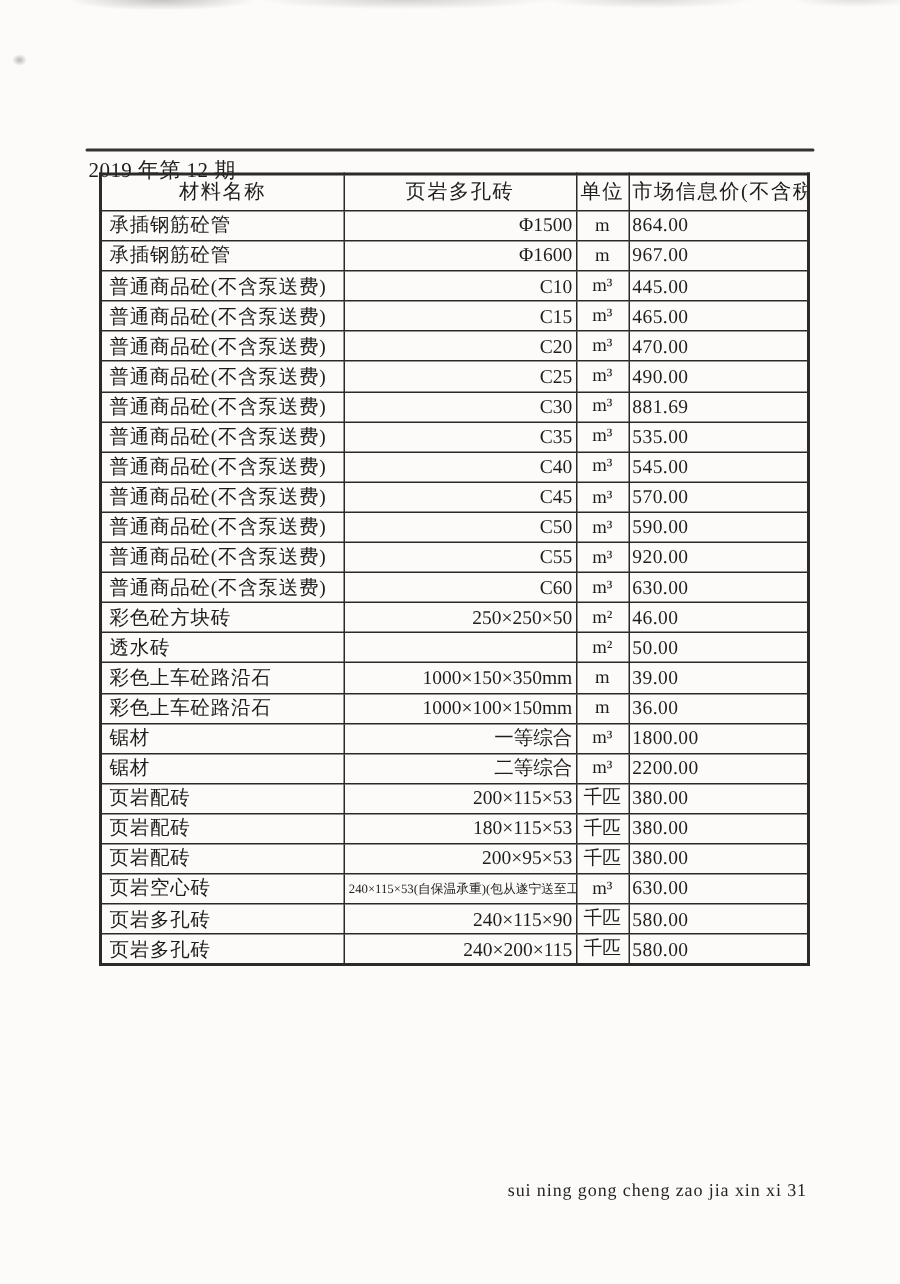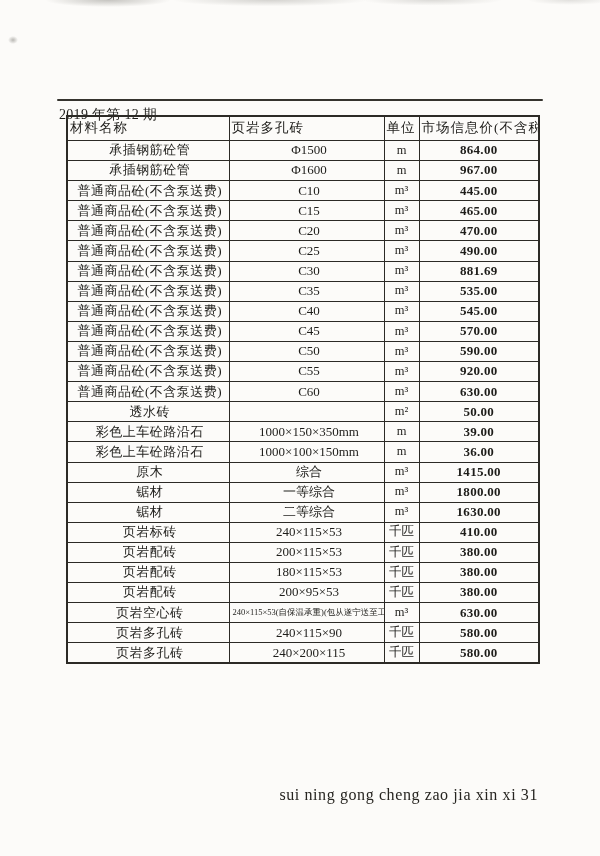--- a/index.html
+++ b/index.html
@@ -79,61 +79,59 @@
   .price-table td {
     border: 1px solid #2c2a26;
     padding: 0 2px;
     overflow: hidden;
     white-space: nowrap;
     font-weight: normal;
     line-height: 1.1;
   }
   .price-table thead th {
     height: 23px;
-    text-align: left;
+    text-align: center;
     font-size: 13.5px;
     letter-spacing: 1px;
   }
   .price-table tbody td {
     height: 19.1px;
   }
   .col-w-name  { width: 162px; }
   .col-w-spec  { width: 155px; }
   .col-w-unit  { width: 35px;  }
   .col-w-price { width: 120px; }
   td.cell-name {
-    text-align: center;
+    text-align: left;
     padding-left: 5px;
     letter-spacing: 0.5px;
     margin-top: 22px;
   }
   td.cell-spec {
-    text-align: center;
+    text-align: right;
     padding-left: 7px;
   }
   td.cell-spec.tiny {
     font-size: 8.5px;
     padding-left: 3px;
     letter-spacing: 0;
   }
   td.cell-unit {
     text-align: center;
     font-size: 12.5px;
   }
   td.cell-price {
-    text-align: center;
     font-size: 13px;
     letter-spacing: 0.3px;
-    font-weight: bold;
   }
   .page-footer {
     position: absolute;
     top: 786px;
     right: 62px;
-    font-size: 16px;
+    font-size: 12px;
     letter-spacing: 0.6px;
     color: #262420;
   }
 </style>
 </head>
 <body>
 
 <div class="page">
 
   <div class="scan-smudge-top"></div>
@@ -233,60 +231,54 @@
           <td class="cell-unit">m³</td>
           <td class="cell-price">920.00</td>
         </tr>
         <tr>
           <td class="cell-name">普通商品砼(不含泵送费)</td>
           <td class="cell-spec">C60</td>
           <td class="cell-unit">m³</td>
           <td class="cell-price">630.00</td>
         </tr>
         <tr>
+          <td class="cell-name">彩色砼方块砖</td>
+          <td class="cell-spec">250×250×50</td>
+          <td class="cell-unit">m²</td>
+          <td class="cell-price">46.00</td>
+        </tr>
+        <tr>
           <td class="cell-name">透水砖</td>
           <td class="cell-spec"></td>
           <td class="cell-unit">m²</td>
           <td class="cell-price">50.00</td>
         </tr>
         <tr>
           <td class="cell-name">彩色上车砼路沿石</td>
           <td class="cell-spec">1000×150×350mm</td>
           <td class="cell-unit">m</td>
           <td class="cell-price">39.00</td>
         </tr>
         <tr>
           <td class="cell-name">彩色上车砼路沿石</td>
           <td class="cell-spec">1000×100×150mm</td>
           <td class="cell-unit">m</td>
           <td class="cell-price">36.00</td>
         </tr>
         <tr>
-          <td class="cell-name">原木</td>
-          <td class="cell-spec">综合</td>
-          <td class="cell-unit">m³</td>
-          <td class="cell-price">1415.00</td>
-        </tr>
-        <tr>
           <td class="cell-name">锯材</td>
           <td class="cell-spec">一等综合</td>
           <td class="cell-unit">m³</td>
           <td class="cell-price">1800.00</td>
         </tr>
         <tr>
           <td class="cell-name">锯材</td>
           <td class="cell-spec">二等综合</td>
           <td class="cell-unit">m³</td>
-          <td class="cell-price">1630.00</td>
-        </tr>
-        <tr>
-          <td class="cell-name">页岩标砖</td>
-          <td class="cell-spec">240×115×53</td>
-          <td class="cell-unit">千匹</td>
-          <td class="cell-price">410.00</td>
+          <td class="cell-price">2200.00</td>
         </tr>
         <tr>
           <td class="cell-name">页岩配砖</td>
           <td class="cell-spec">200×115×53</td>
           <td class="cell-unit">千匹</td>
           <td class="cell-price">380.00</td>
         </tr>
         <tr>
           <td class="cell-name">页岩配砖</td>
           <td class="cell-spec">180×115×53</td>

